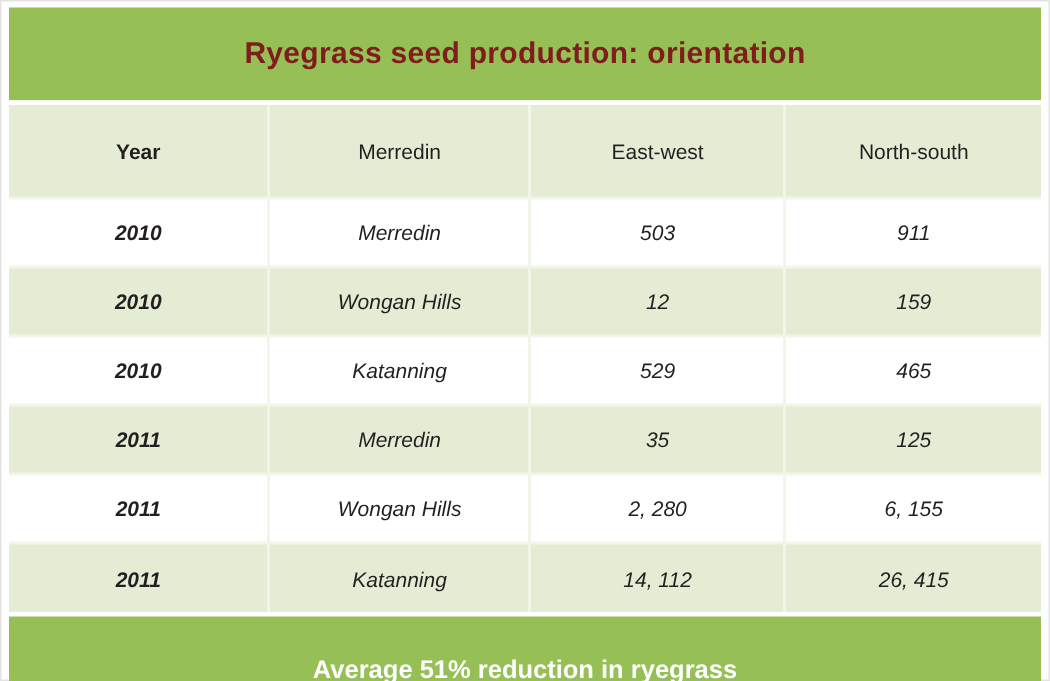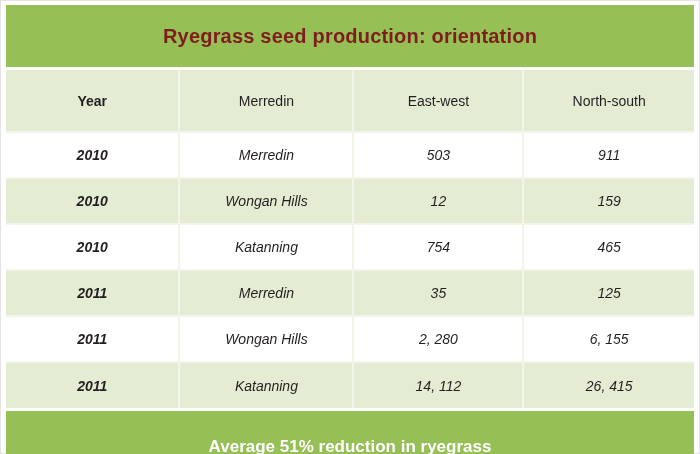--- a/index.html
+++ b/index.html
@@ -143,21 +143,21 @@
         </tr>
         <tr class="row-tint">
           <td class="year-cell">2010</td>
           <td>Wongan Hills</td>
           <td>12</td>
           <td>159</td>
         </tr>
         <tr class="row-light">
           <td class="year-cell">2010</td>
           <td>Katanning</td>
-          <td>754</td>
+          <td>529</td>
           <td>465</td>
         </tr>
         <tr class="row-tint">
           <td class="year-cell">2011</td>
           <td>Merredin</td>
           <td>35</td>
           <td>125</td>
         </tr>
         <tr class="row-light">
           <td class="year-cell">2011</td>

